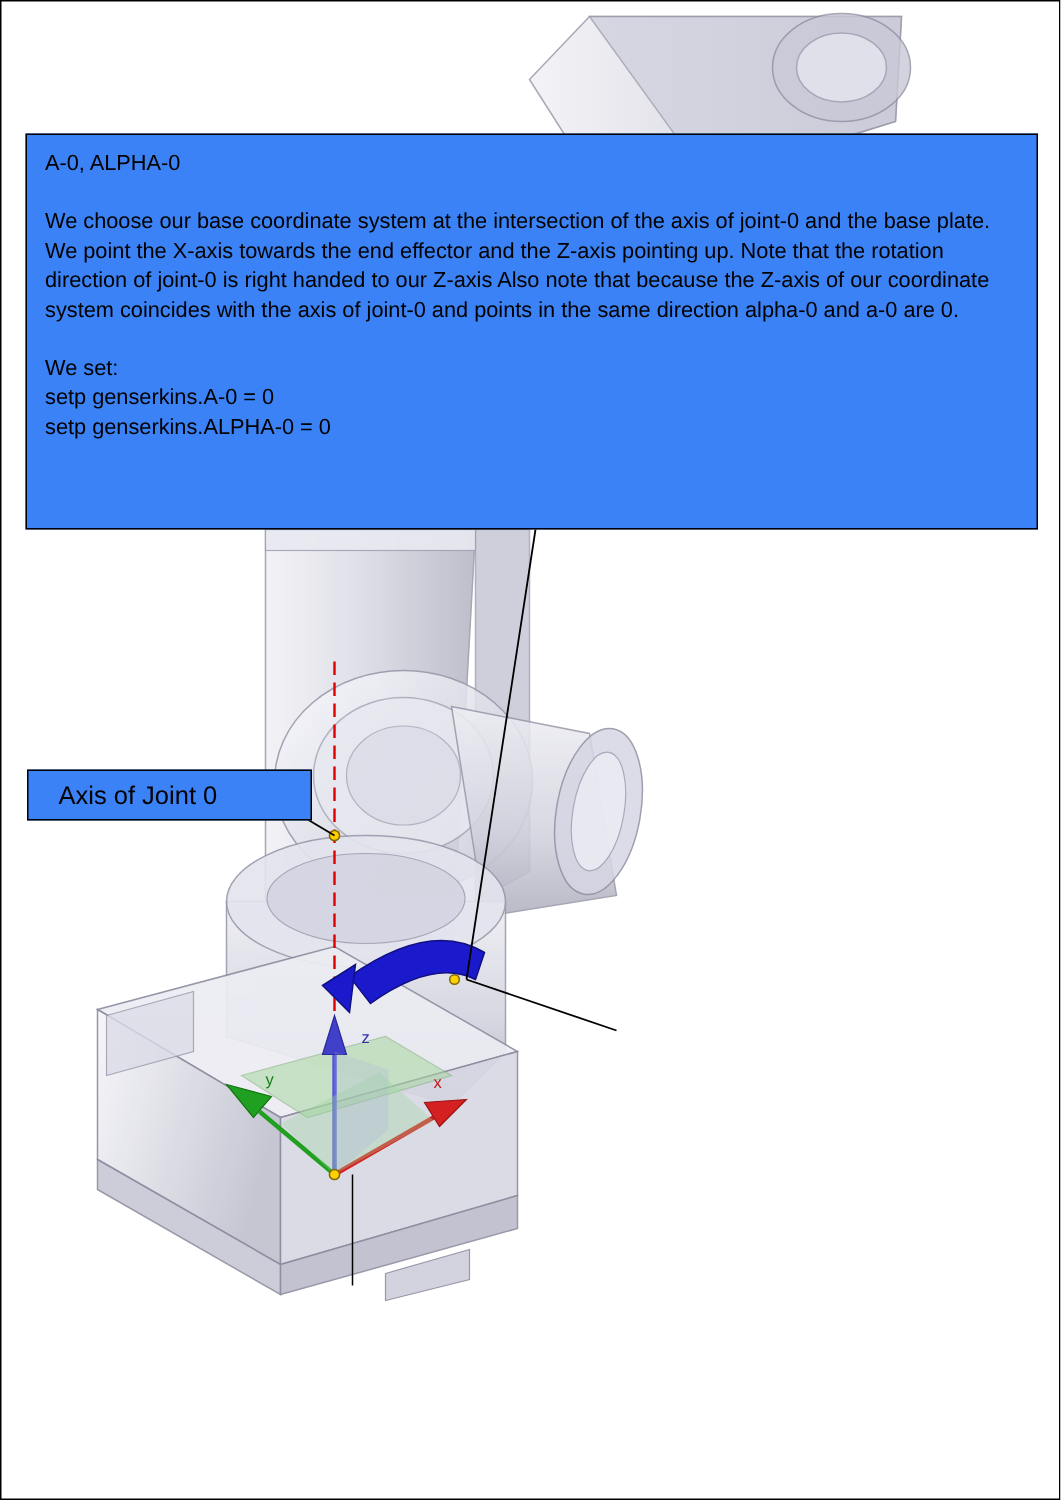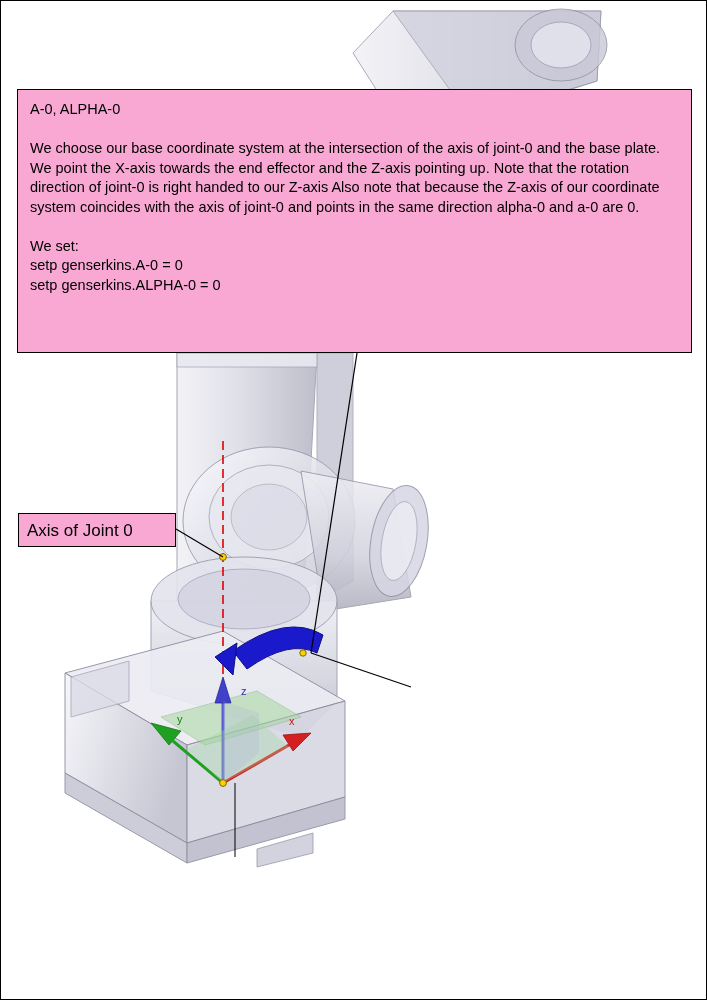--- a/index.html
+++ b/index.html
@@ -23,43 +23,43 @@
   #robot-svg {
     position: absolute;
     left: 0;
     top: 0;
     width: 707px;
     height: 1000px;
   }
   
   .callout {
     position: absolute;
-    background: #f9a8d4;
+    background: #3b82f6;
     border: 1px solid #000000;
     box-sizing: border-box;
     color: #000000;
   }
   #note-box {
     left: 16px;
     top: 88px;
     width: 675px;
     height: 264px;
     padding: 10px 12px 0 12px;
     font-size: 14.5px;
     line-height: 19.5px;
     white-space: pre-wrap;
   }
   #label-axis-joint0 {
     left: 17px;
     top: 512px;
-    width: 158px;
+    width: 190px;
     height: 34px;
     font-size: 17px;
     line-height: 34px;
-    padding-left: 8px;
+    padding-left: 20px;
     white-space: nowrap;
   }
   #label-positive-rotation {
     left: 410px;
     top: 671px;
     width: 222px;
     height: 28px;
     font-size: 15px;
     line-height: 28px;
     padding-left: 7px;

